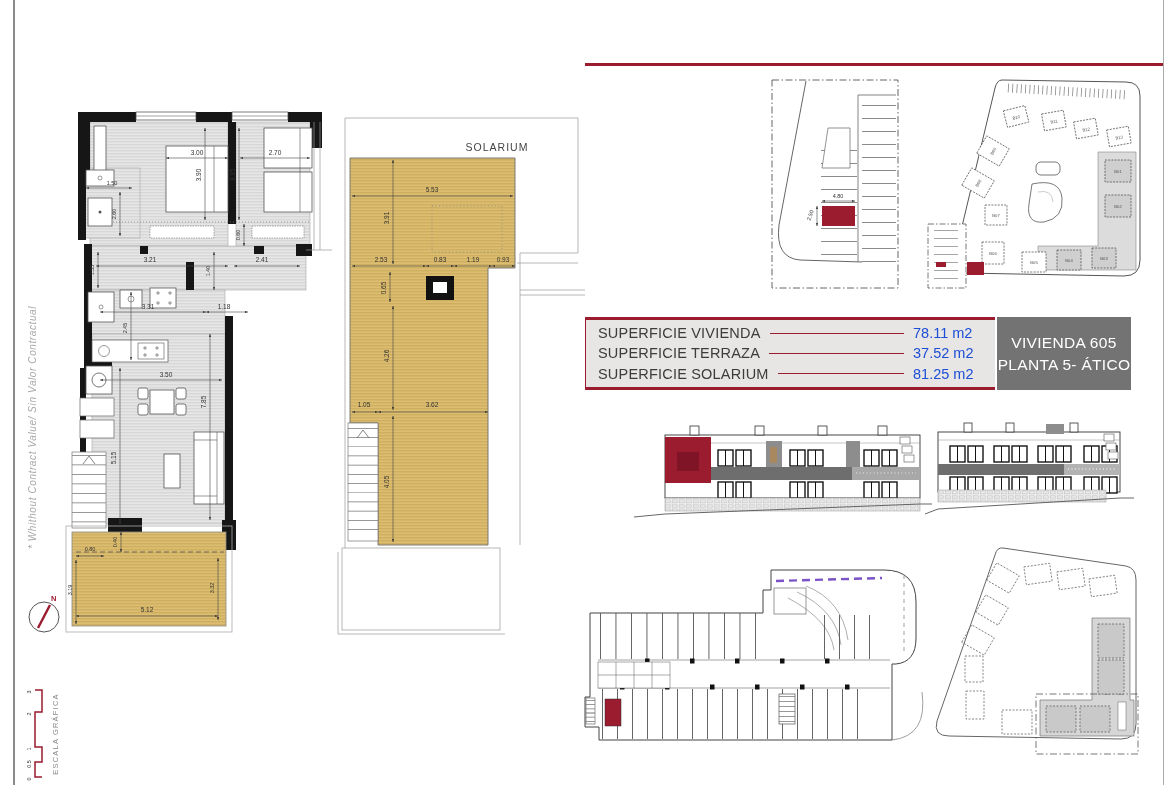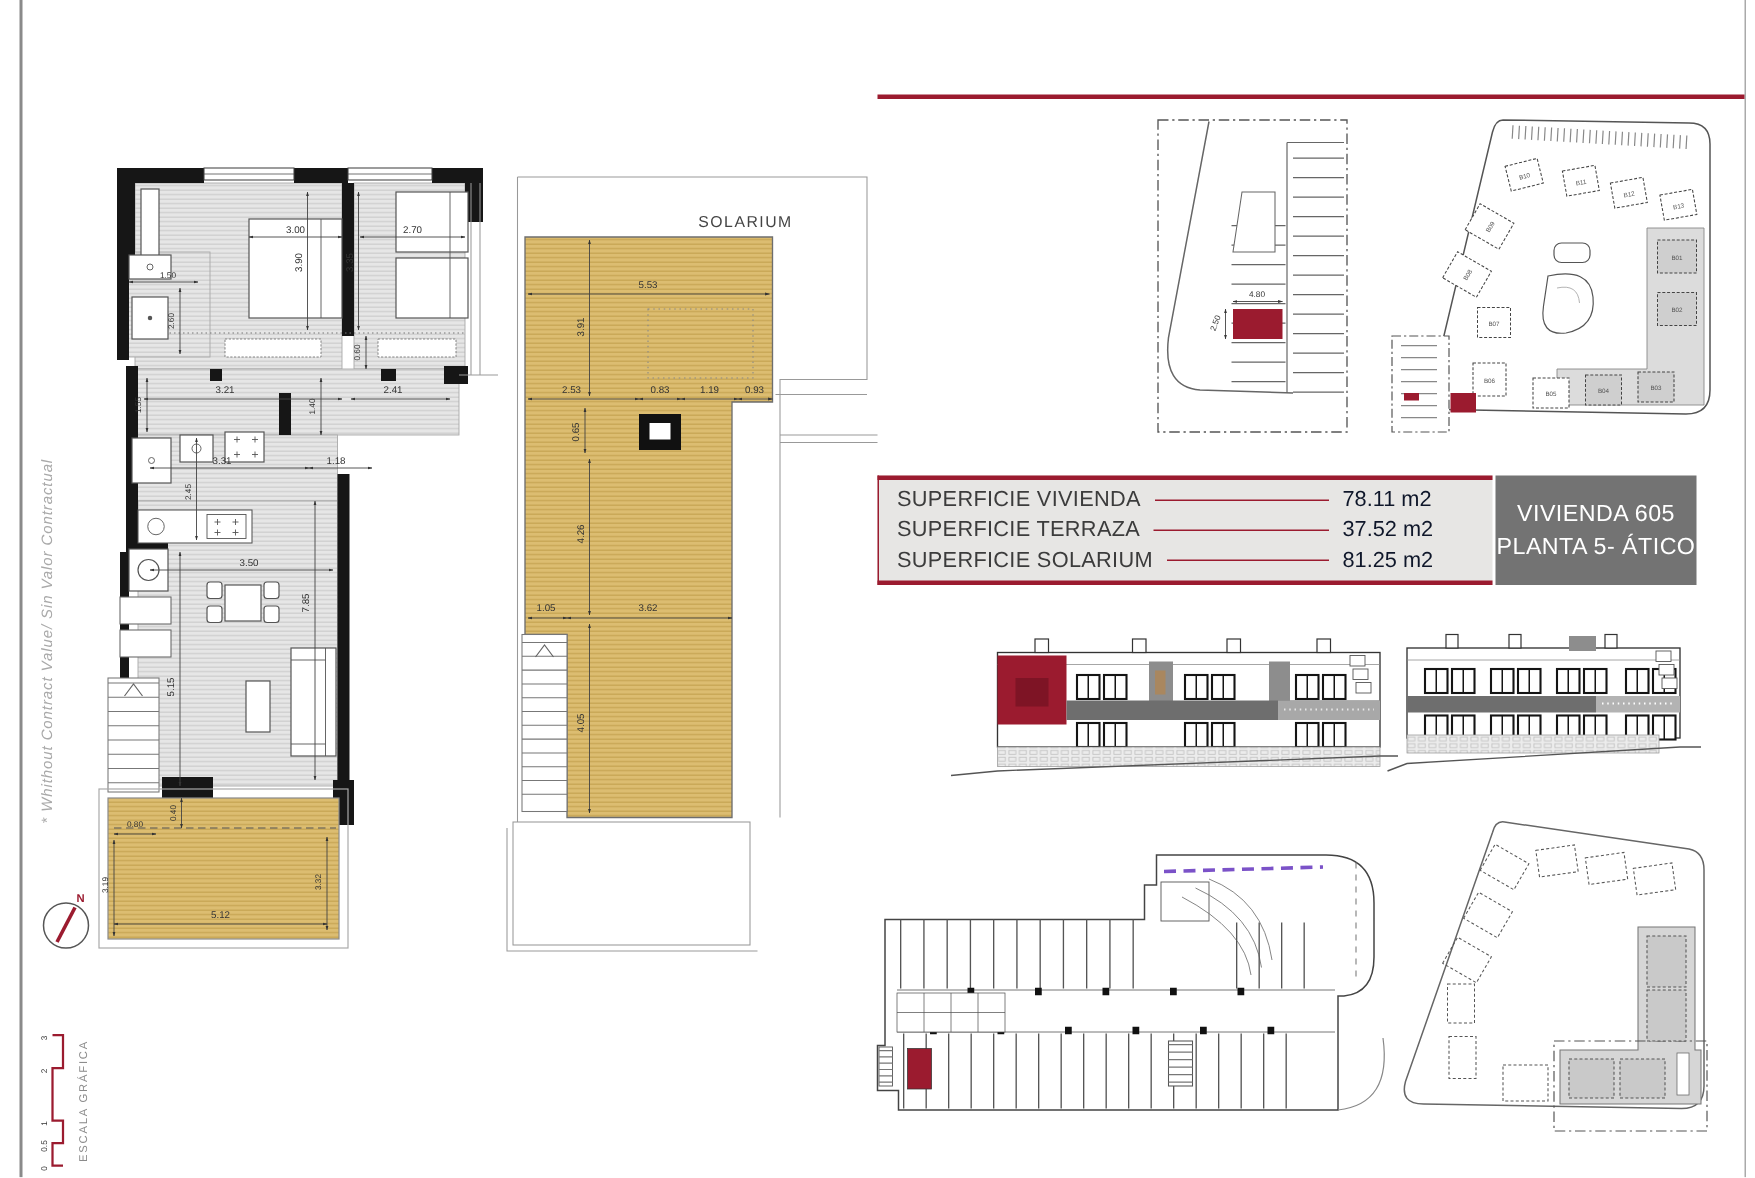--- a/index.html
+++ b/index.html
@@ -6,25 +6,25 @@
   .sheet{position:relative;width:1170px;height:785px;background:#fff;overflow:hidden;
          font-family:"Liberation Sans",sans-serif}
   .sheet svg{position:absolute}
   .vline{position:absolute;top:0;height:785px;background:#8a8a8a}
   .sep{position:absolute;background:#9b1b2f}
   .sidenote{position:absolute;left:-128px;top:422px;width:320px;text-align:center;
     transform:rotate(-90deg);color:#a9a9a9;font-style:italic;font-size:10px;letter-spacing:.6px}
   .summary{position:absolute;left:585px;top:317px;width:410px;height:73px;background:#e7e6e4;
     border-top:3px solid #9b1b2f;border-bottom:3px solid #9b1b2f;border-left:1px solid #9b1b2f;
     box-sizing:border-box;display:flex;flex-direction:column;justify-content:space-around;
-    padding:3px 28px 3px 12px}
+    padding:3px 10px 3px 12px}
   .srow{display:flex;align-items:center}
   .slabel{font-size:14.5px;color:#3c3c3c;letter-spacing:.2px;white-space:nowrap}
   .leader{flex:1;border-top:1.6px solid #9b1b2f;margin:0 9px}
-  .sval{font-size:14.5px;color:#0f172a;width:72px;white-space:nowrap}
+  .sval{font-size:14.5px;color:#1d4ed8;width:72px;white-space:nowrap}
   .unitbox{position:absolute;left:997px;top:317px;width:134px;height:73px;background:#737373;
     color:#fff;display:flex;flex-direction:column;align-items:center;justify-content:center;
     font-size:15.5px;line-height:1.4;text-align:center;letter-spacing:.3px}
   svg text{font-family:"Liberation Sans",sans-serif}
   .dim{font-size:6.5px;fill:#333}
   .dimS{font-size:5.5px;fill:#333}
   .dl{stroke:#444;stroke-width:.6}
   .bl{font-size:4.2px;fill:#555}
   .bld{fill:#fff;stroke:#444;stroke-width:.7;stroke-dasharray:2,1.2}
   .bldg{fill:#cfcfcf;stroke:#444;stroke-width:.7;stroke-dasharray:2,1.2}

